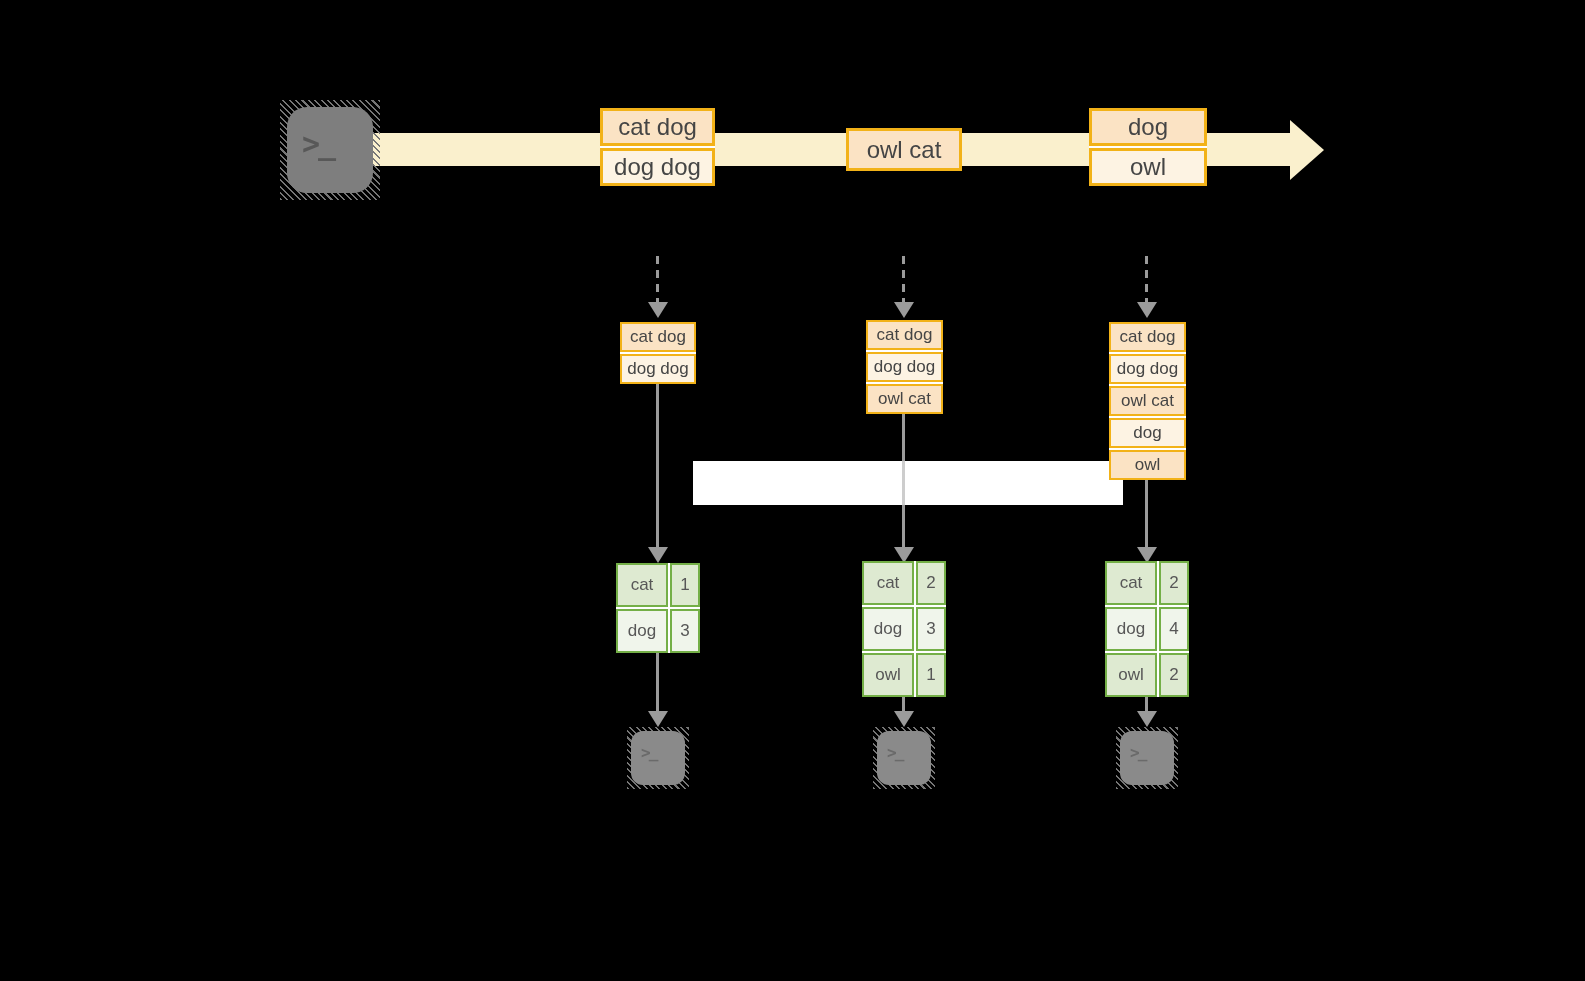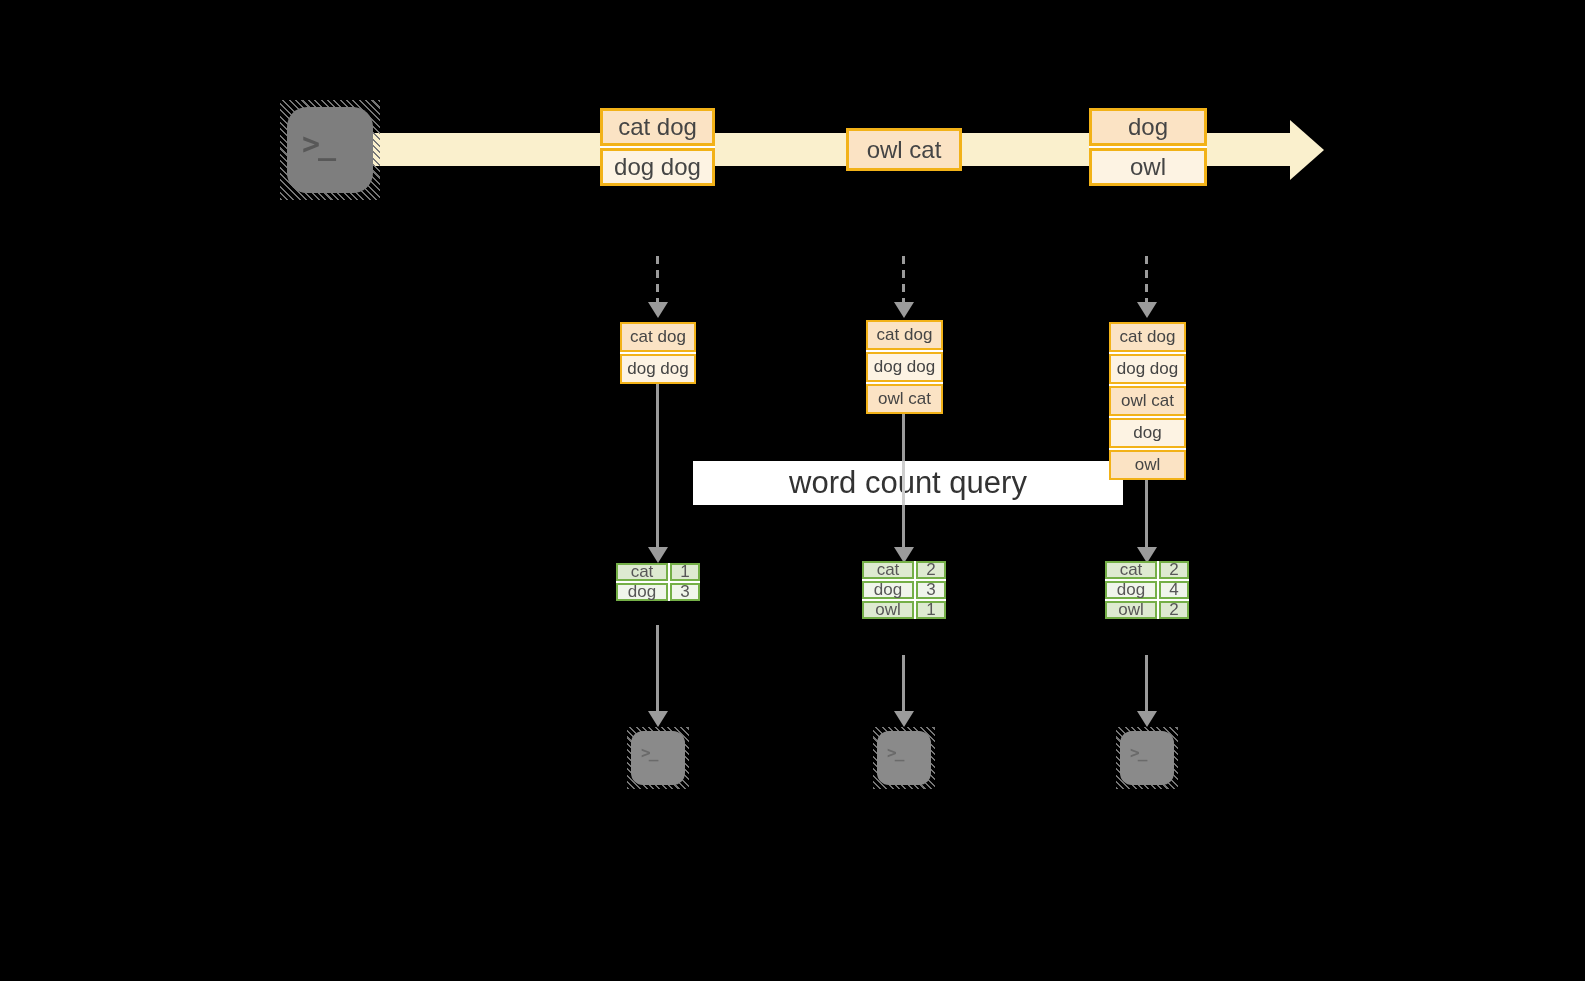--- a/index.html
+++ b/index.html
@@ -26,21 +26,21 @@
   
   .obox{display:flex;flex-direction:column;gap:2px;background:#fff;}
   .ocell{box-sizing:border-box;border:3px solid var(--gold);display:flex;align-items:center;
          justify-content:center;font-size:24px;color:var(--txt);}
   .ocell.small{border-width:2.5px;font-size:17px;}
   .fill-a{background:var(--peach);}
   .fill-b{background:var(--cream);}
 
   
   .gtable{display:grid;grid-template-columns:52px 30px;gap:2px;background:#fff;}
-  .gcell{box-sizing:border-box;height:18px;border:2px solid var(--green);display:flex;
+  .gcell{box-sizing:border-box;height:44px;border:2px solid var(--green);display:flex;
          align-items:center;justify-content:center;font-size:17px;color:#575757;}
   .g-a{background:var(--green-a);}
   .g-b{background:var(--green-b);}
 
   
   .vline{width:3px;background:var(--gray);}
   .vdash{width:3px;background:repeating-linear-gradient(180deg,var(--gray) 0 8px,transparent 8px 14px);}
   .ahead{width:0;height:0;border-left:10px solid transparent;border-right:10px solid transparent;
          border-top:16px solid var(--gray);}
 
@@ -105,21 +105,20 @@
   <div class="abs ahead" style="left:648px;top:711px;"></div>
 
   <div class="abs vline" style="left:902px;top:655px;height:56px;"></div>
   <div class="abs ahead" style="left:894px;top:711px;"></div>
 
   <div class="abs vline" style="left:1145px;top:655px;height:56px;"></div>
   <div class="abs ahead" style="left:1137px;top:711px;"></div>
 
   <div class="abs wcq" style="left:693px;top:461px;width:430px;height:44px;">
     <div class="wcq-line" style="left:209px;"></div>
-    <span>word count query</span>
   </div>
 
   <div class="abs obox" style="left:620px;top:322px;width:76px;">
     <div class="ocell small fill-a" style="height:30px;">cat dog</div>
     <div class="ocell small fill-b" style="height:30px;">dog dog</div>
   </div>
 
   <div class="abs obox" style="left:866px;top:320px;width:77px;">
     <div class="ocell small fill-a" style="height:30px;">cat dog</div>
     <div class="ocell small fill-b" style="height:30px;">dog dog</div>

